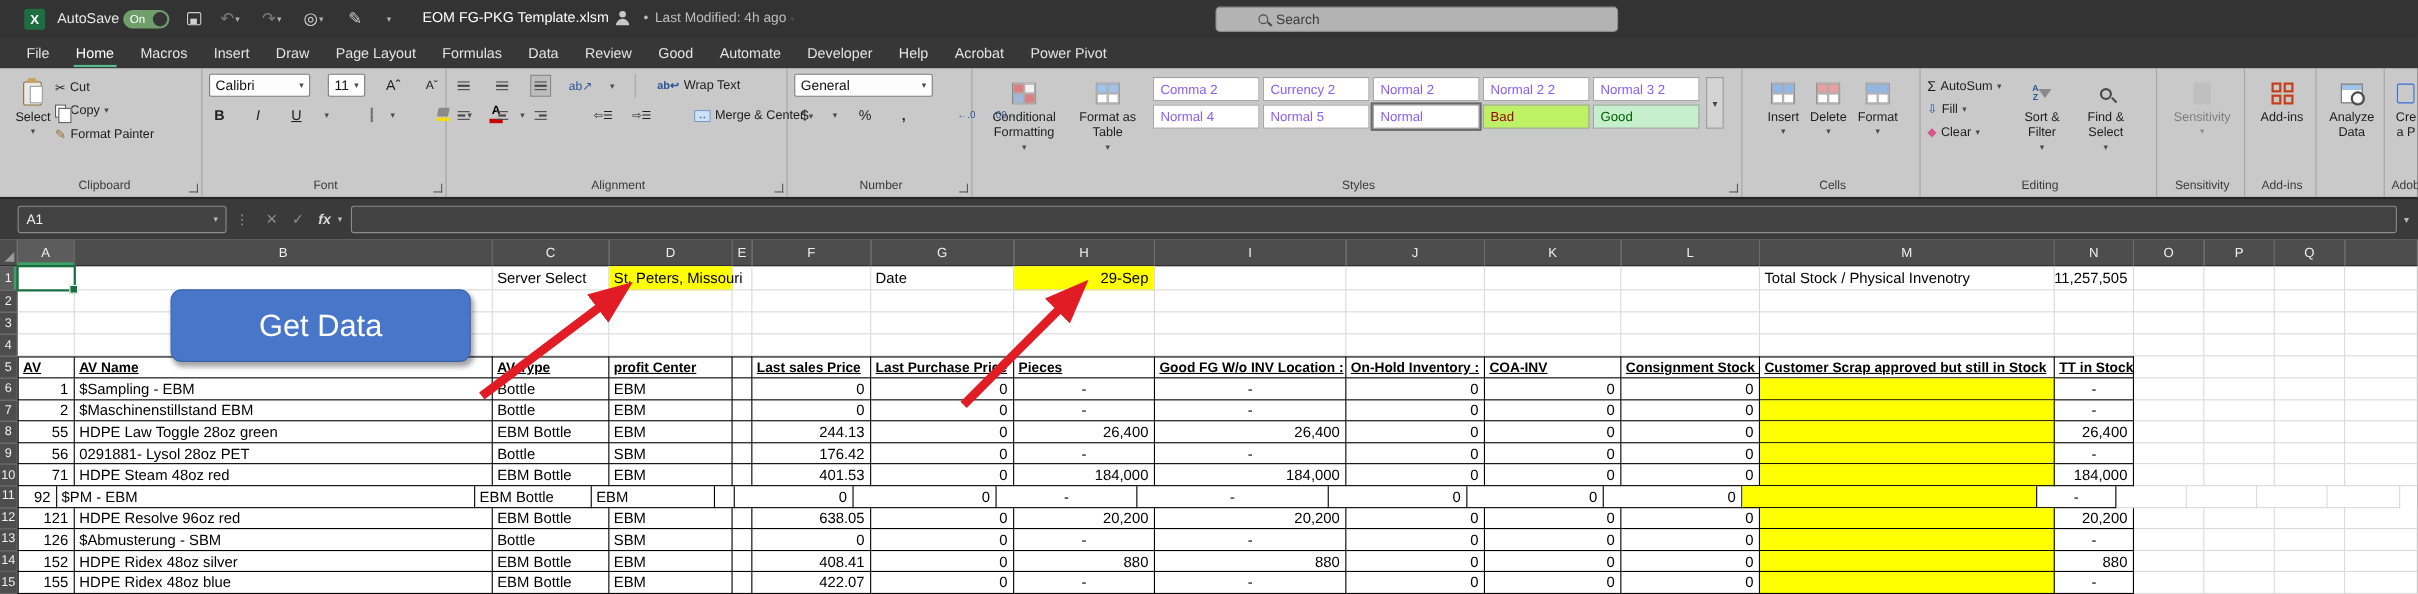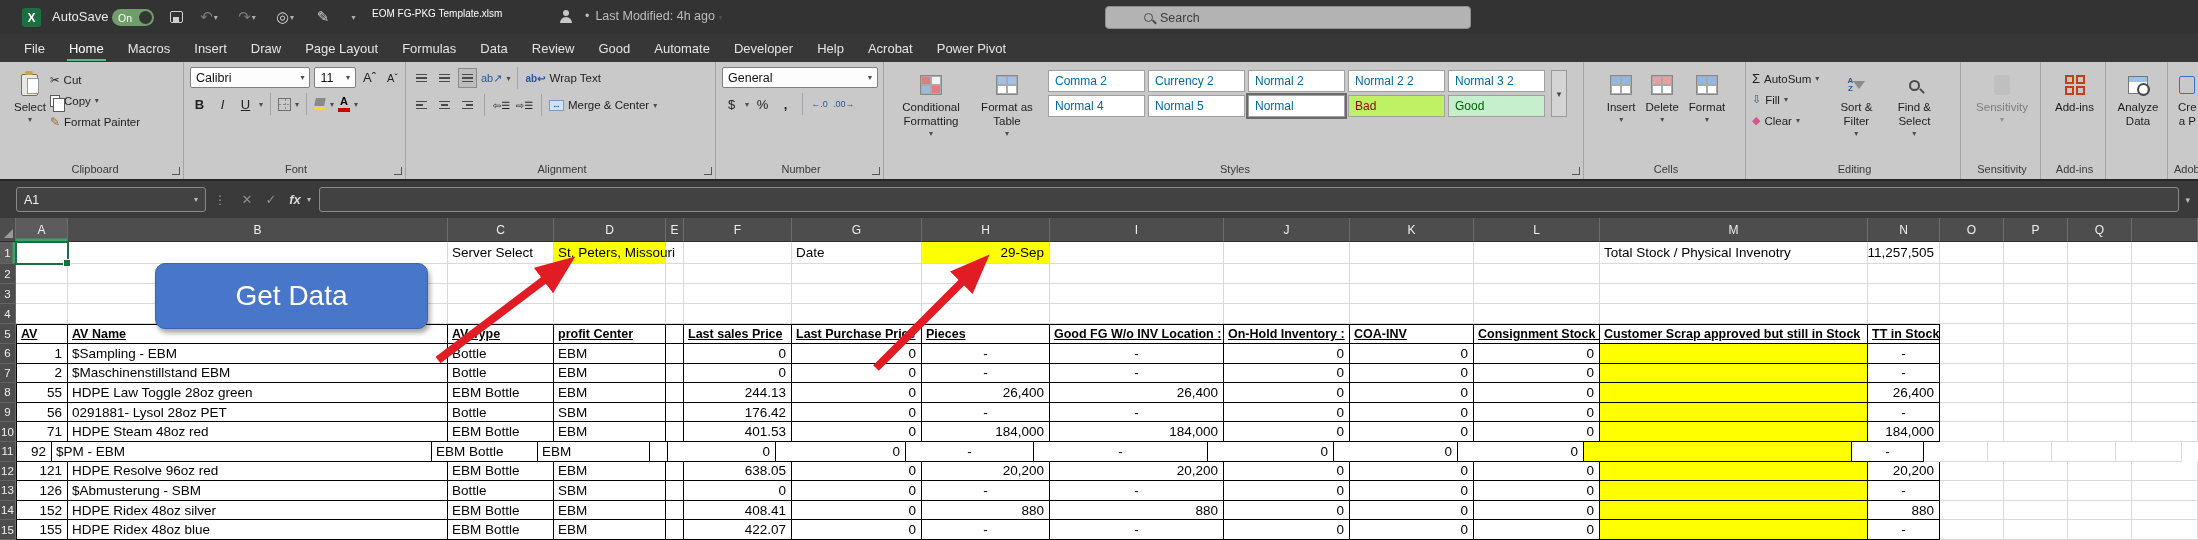--- a/index.html
+++ b/index.html
@@ -17,21 +17,21 @@
     background:#6f9e6a; display:flex; align-items:center; }
   .toggle .on { color:#fff; font-size:10.5px; padding-left:6px; }
   .toggle .knob { position:absolute; right:2px; top:2px; width:13px; height:13px;
     border-radius:50%; background:#353535; }
   .qat { position:absolute; top:7px; width:22px; height:20px; display:flex; align-items:center;
     justify-content:center; font-size:15px; color:#cfcfcf; }
   .qat.dim { color:#7c7c7c; }
   .qat .dd { font-size:8px; margin-left:1px; color:#b0b0b0; }
   .save-glyph { width:13px; height:12px; border:1.5px solid #cfcfcf; border-radius:2px; position:relative; }
   .save-glyph::after { content:""; position:absolute; left:2px; bottom:0; width:6px; height:5px; background:#cfcfcf; }
-  .doc-title { position:absolute; left:372px; top:8px; color:#fff; font-size:10px; }
+  .doc-title { position:absolute; left:384px; top:8px; color:#fff; font-size:13px; }
   .person-ic { position:absolute; left:560px; top:10px; width:12px; height:12px; }
   .person-ic::before { content:""; position:absolute; left:3px; top:0; width:6px; height:6px; border-radius:50%; background:#c9c9c9; }
   .person-ic::after { content:""; position:absolute; left:0; bottom:-1px; width:12px; height:6px; border-radius:6px 6px 0 0; background:#c9c9c9; }
   .modified { position:absolute; left:585px; top:9px; color:#bdbdbd; font-size:12.5px; }
   .modified .dot { margin-right:6px; }
   .searchbox { position:absolute; left:1105px; top:6px; width:366px; height:23px; background:#b3b3b3;
     border:1px solid #8f8f8f; border-radius:4px; display:flex; align-items:center; color:#3d3d3d; font-size:12.5px; }
   .searchbox .mag { width:9px; height:9px; border:1.5px solid #4a4a4a; border-radius:50%; margin:0 7px 0 38px; position:relative; }
   .searchbox .mag::after { content:""; position:absolute; left:7px; top:7px; width:5px; height:1.5px; background:#4a4a4a; transform:rotate(45deg); }
 
@@ -46,21 +46,21 @@
   .rgroup { position:relative; border-right:1px solid #a4a4a4; padding:5px 3px 0 6px; display:flex; flex-direction:column; }
   .gbody { flex:1; display:flex; align-items:flex-start; }
   .glabel { height:18px; text-align:center; font-size:11px; color:#3a3a3a; line-height:16px; }
   .launcher { position:absolute; right:3px; bottom:4px; width:8px; height:8px;
     border-right:1.5px solid #565656; border-bottom:1.5px solid #565656; }
   .bigbtn { display:flex; flex-direction:column; align-items:center; font-size:11.5px; color:#1d1d1d;
     text-align:center; line-height:1.2; padding:2px 4px; }
   .bigbtn .bicon { height:32px; display:flex; align-items:center; justify-content:center; }
   .dd { font-size:8px; color:#4c4c4c; }
   .sbtn { display:flex; align-items:center; gap:4px; font-size:11.5px; color:#1d1d1d; height:21px; white-space:nowrap; }
-  .frow { display:flex; align-items:center; gap:4px; margin-bottom:5px; }
+  .frow { display:flex; align-items:center; gap:16px; margin-bottom:5px; }
   .combo { display:flex; align-items:center; justify-content:space-between; background:#fdfdfd;
     border:1px solid #7f7f7f; border-radius:2px; height:21px; font-size:12.5px; padding:0 5px; color:#111; }
   .fmtbtn { min-width:19px; height:20px; display:flex; align-items:center; justify-content:center;
     font-size:13px; color:#222; white-space:nowrap; }
   .vdiv { width:1px; height:22px; background:#a4a4a4; margin:0 3px; }
   
   .clip-ic { width:17px; height:22px; background:#e8e8e8; border:1.5px solid #8a6d3b; border-radius:2px; position:relative; }
   .clip-ic::before { content:""; position:absolute; left:3px; top:-4px; width:8px; height:4px; background:#c9a25a; border-radius:2px; }
   .clip-ic::after { content:""; position:absolute; left:5px; top:3px; width:10px; height:14px; background:#fff; border:1px solid #9a9a9a; }
   .copy-ic { width:10px; height:12px; border:1.2px solid #5a5a5a; background:#fff; position:relative; }
@@ -76,21 +76,21 @@
   .align-ic i { display:block; height:1.5px; background:#4a4a4a; }
   .wrap-ic { font-size:10px; color:#2b579a; font-weight:bold; }
   .merge-ic { width:15px; height:11px; background:#cfe3f7; border:1px solid #7a9cc6; color:#2b579a;
     font-size:9px; display:flex; align-items:center; justify-content:center; }
   .cf-ic, .fat-ic, .cells-ic { width:22px; height:20px; display:grid; grid-template-columns:1fr 1fr; grid-template-rows:1fr 1fr; border:1px solid #888; background:#fff; }
   .cf-ic b { border:0.5px solid #aaa; } .cf-ic b:nth-child(1){background:#dd7f7f;} .cf-ic b:nth-child(2){background:#f2f2f2;} .cf-ic b:nth-child(3){background:#9fb9dd;} .cf-ic b:nth-child(4){background:#dd7f7f;}
   .fat-ic b { border:0.5px solid #aaa; } .fat-ic b:nth-child(-n+2){background:#9fc3e8;}
   .cells-ic b { border:0.5px solid #aaa; } .cells-ic.ins b:nth-child(-n+2){background:#8fb8e8;} .cells-ic.del b:nth-child(-n+2){background:#e89f9f;} .cells-ic.fmt b:nth-child(-n+2){background:#8fb8e8;}
   .chipgrid { display:grid; grid-template-columns:repeat(5, 97px); grid-auto-rows:22px; gap:3px; margin:3px 4px 0 6px; }
   .chip { background:#fff; border:1px solid #a0a0a0; font-size:12px; line-height:20px; padding-left:6px;
-    color:#0369a1; overflow:hidden; white-space:nowrap; }
+    color:#8b5cf6; overflow:hidden; white-space:nowrap; }
   .chip.selected { outline:2px solid #6b6b6b; }
   .chip.bad { background:#bef264; color:#9c0006; }
   .chip.good { background:#c6efce; color:#006100; }
   .gal-strip { width:16px; height:47px; border:1px solid #9a9a9a; margin:3px 0 0 2px; display:flex;
     align-items:center; justify-content:center; font-size:9px; color:#444; background:#d4d4d4; }
   .mag-ic { width:11px; height:11px; border:2px solid #4a4a4a; border-radius:50%; position:relative; }
   .mag-ic::after { content:""; position:absolute; left:8px; top:8px; width:6px; height:2px; background:#4a4a4a; transform:rotate(45deg); }
   .sort-ic { font-size:8px; font-weight:bold; color:#2b579a; line-height:1; text-align:center; }
   .funnel { width:0; height:0; border-left:6px solid transparent; border-right:6px solid transparent; border-top:8px solid #8a8a8a; display:inline-block; }
   .addins-ic { width:20px; height:20px; display:grid; grid-template-columns:1fr 1fr; grid-template-rows:1fr 1fr; gap:2px; }
@@ -337,21 +337,21 @@
           </span>
       </div>
     </div>
     <div class="glabel">Alignment</div>
     <span class="launcher"></span>
   </div>
 
   <div class="rgroup" style="width:168px;">
     <div style="flex:1;">
       <div class="frow">
-          <div class="combo" style="width:156px;">
+          <div class="combo" style="width:126px;">
             <span>General</span>
             <span class="dd">▾</span>
           </div>
         </div>
       <div class="frow">
         <span class="fmtbtn">$</span>
           <span class="dd">▾</span>
         <span class="fmtbtn">%</span>
         <span class="fmtbtn" style="font-weight:bold;">,</span>
         <span class="vdiv"></span>

